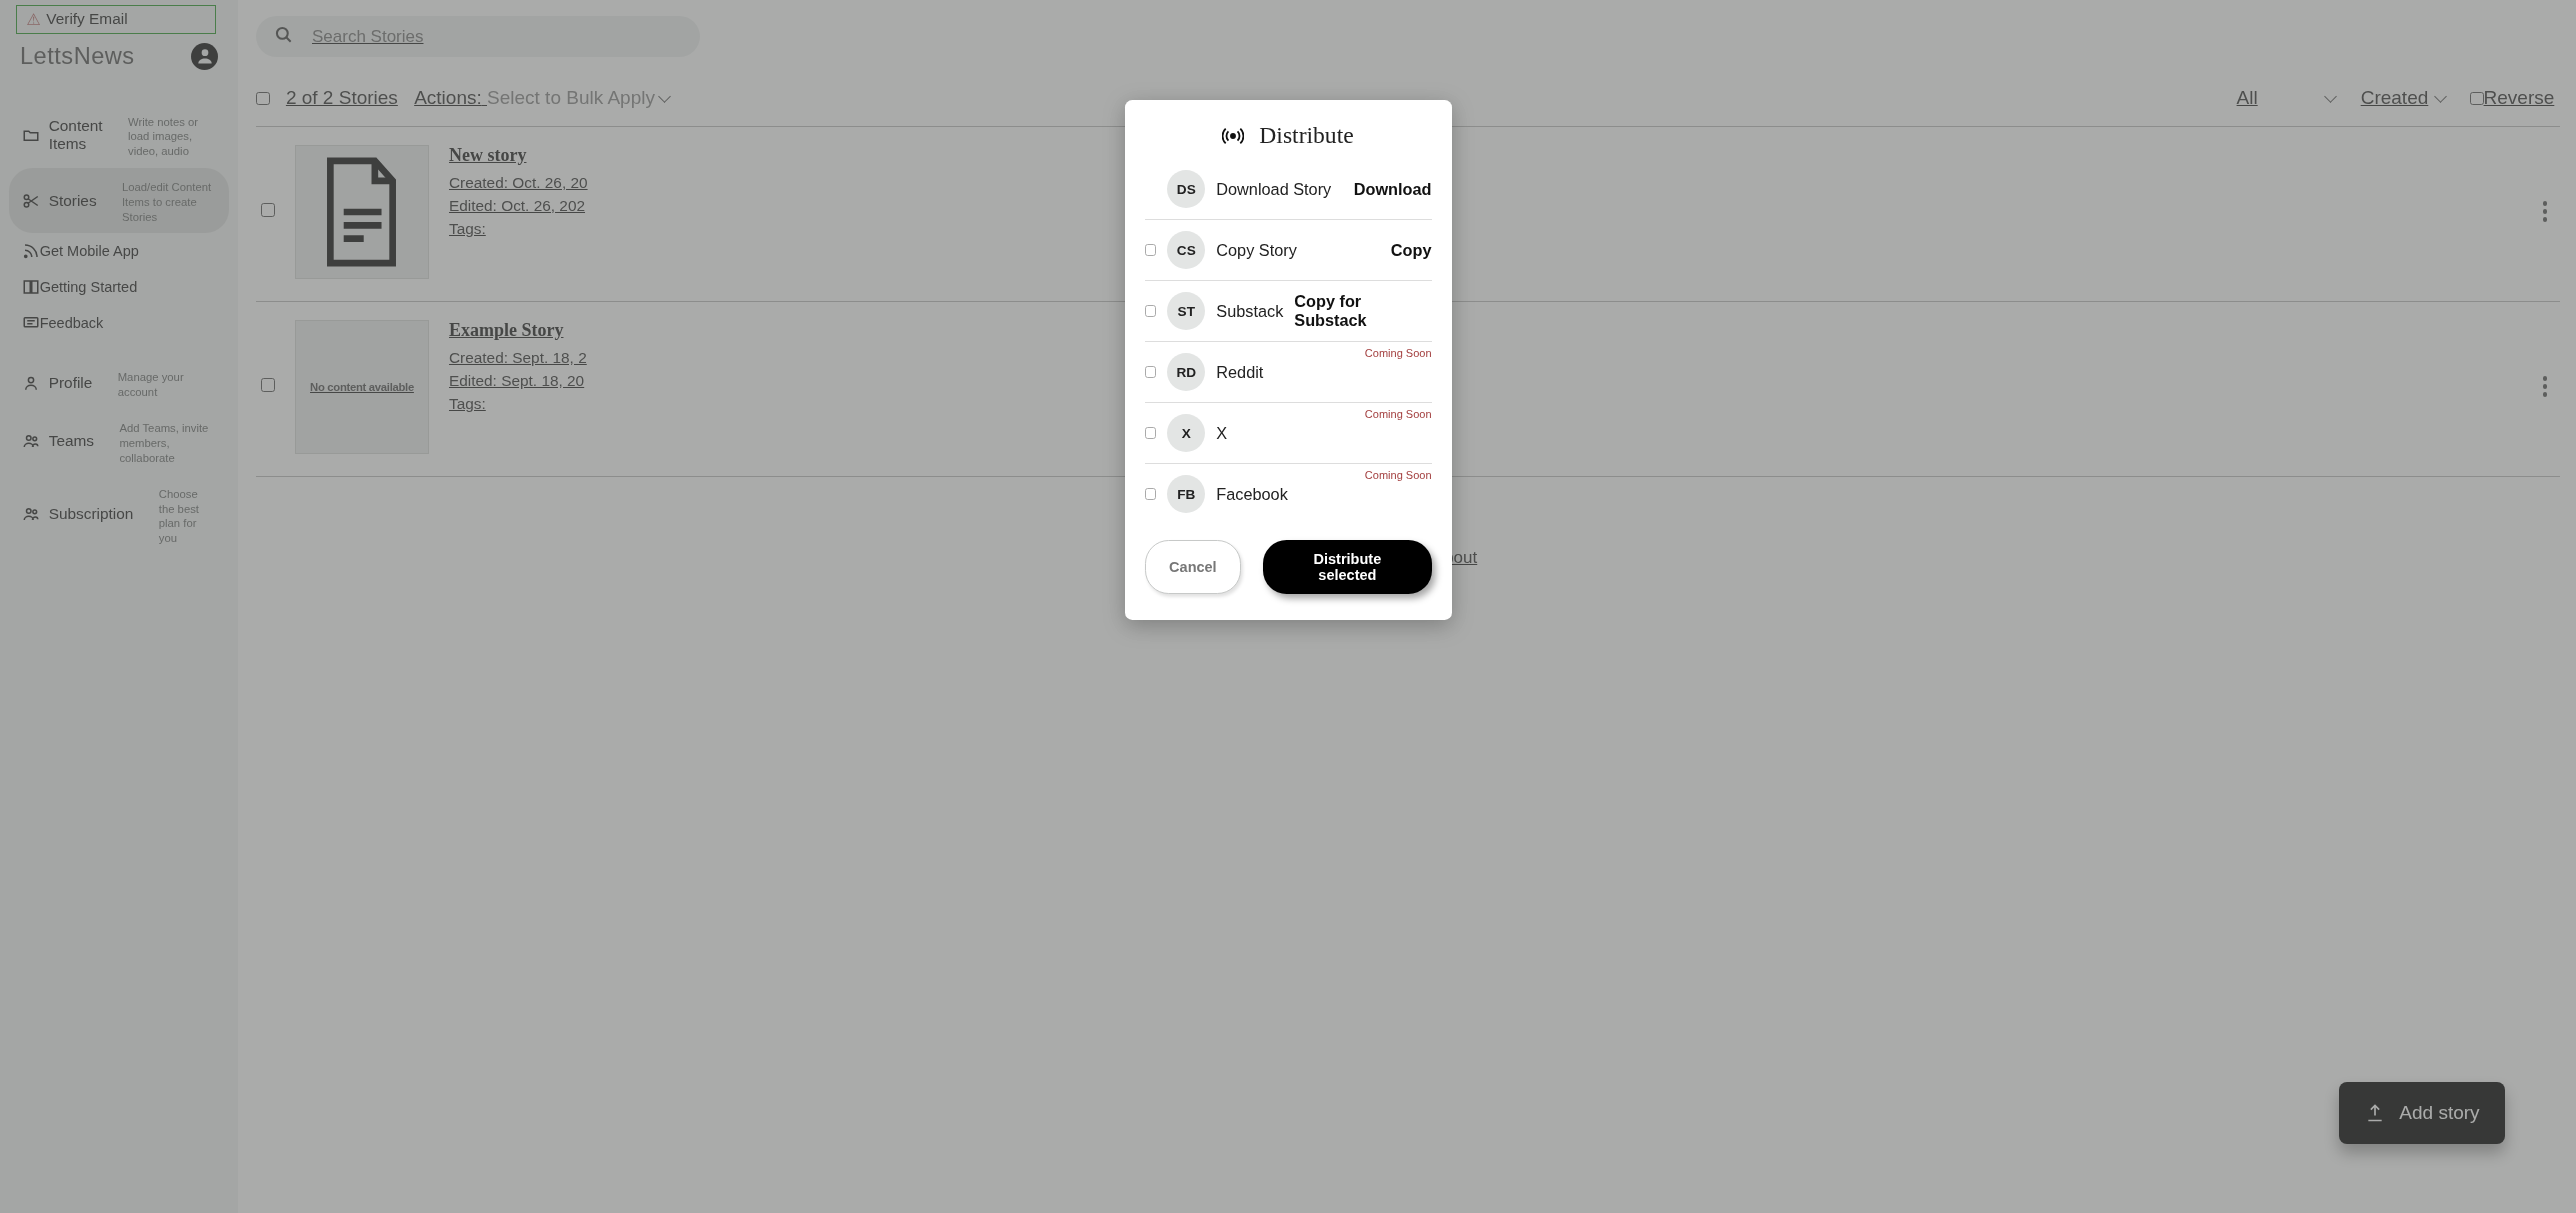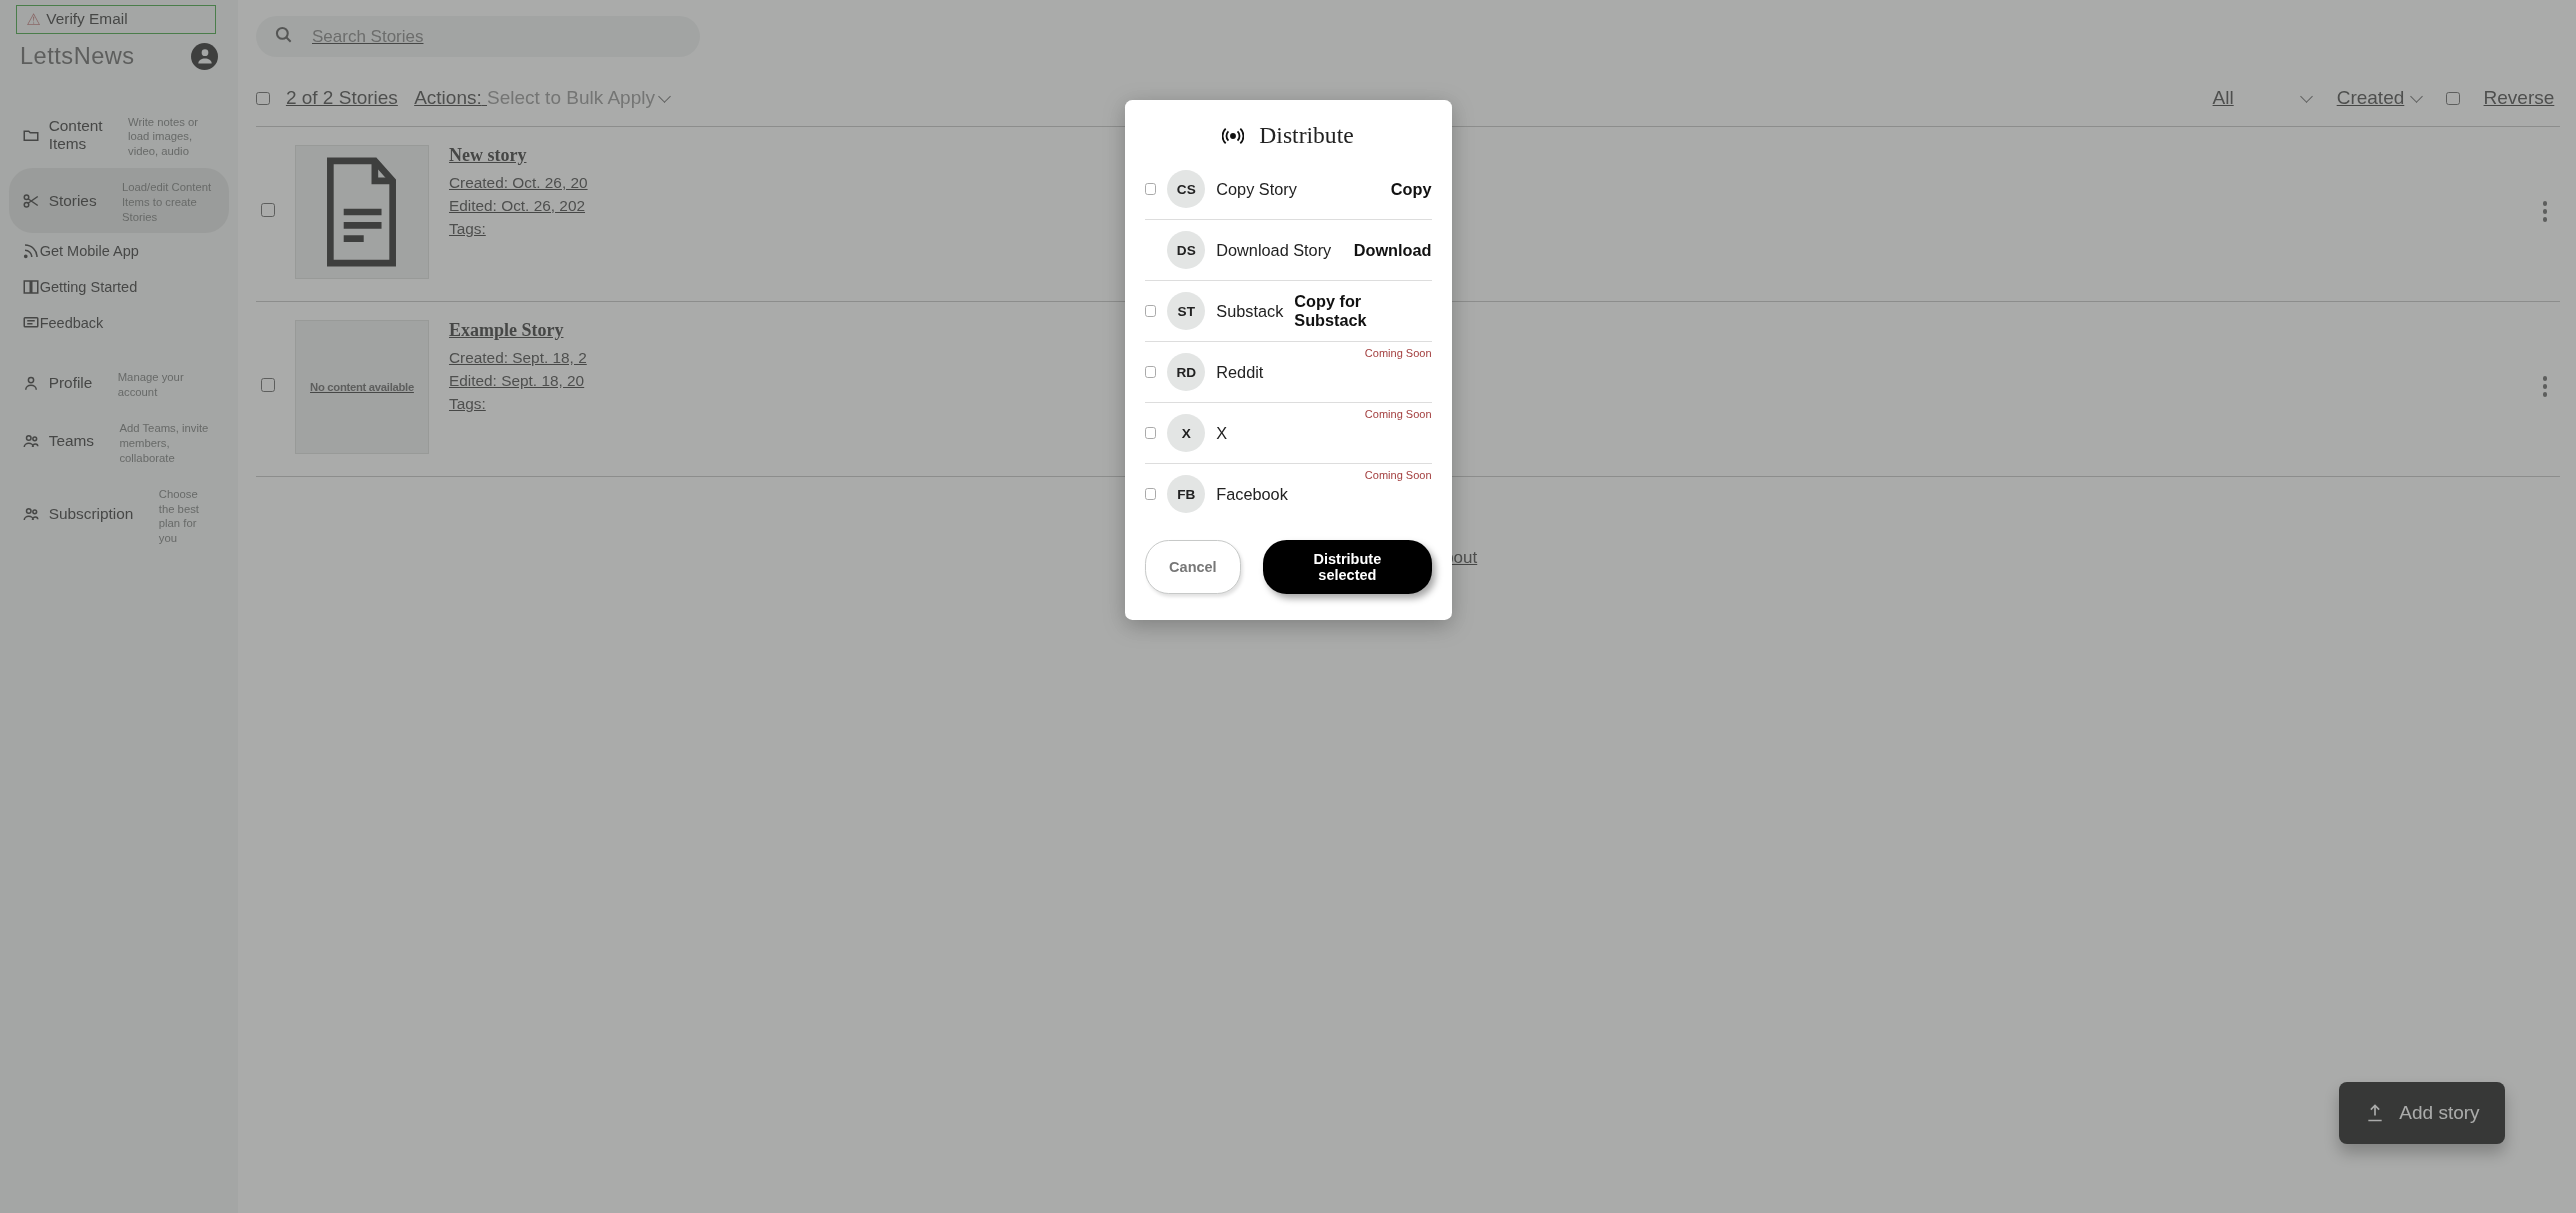--- a/index.html
+++ b/index.html
@@ -225,21 +225,21 @@
       <div class="toolbar-right">
         <span class="filter">
           <span>All</span>
           <span style="width:54px"></span>
           <span class="chev"></span>
         </span>
         <span class="sort">
           <span>Created</span>
           <span class="chev"></span>
         </span>
-        <span style="display:inline-flex;align-items:center;gap:24px;">
+        <span style="display:inline-flex;align-items:center;gap:0;">
           <span class="cb"></span>
           <span>Reverse</span>
         </span>
       </div>
     </div>
 
     <div class="story-list">
       <div class="story-row">
         <div class="chk"><span class="cb"></span></div>
         <div class="thumb">
@@ -310,34 +310,34 @@
     <div class="modal-title">
       <svg viewBox="0 0 24 24">
           <circle cx="12" cy="12" r="2.2" fill="#111"></circle>
           <path d="M7 17a7 7 0 0 1 0-10M17 7a7 7 0 0 1 0 10"></path>
           <path d="M4 20a11 11 0 0 1 0-16M20 4a11 11 0 0 1 0 16"></path>
         </svg>
       <span>Distribute</span>
     </div>
     <div class="mlist">
 
+      <div class="mitem nocheck">
+        <span class="mcb"></span>
+        <span class="badge">DS</span>
+        <span class="mlabel">Download Story</span>
+        <span class="maction">Download</span>
+      </div>
+
       <div class="mitem">
         <span class="mcb"></span>
         <span class="badge">CS</span>
         <span class="mlabel">Copy Story</span>
         <span class="maction">Copy</span>
       </div>
 
-      <div class="mitem nocheck">
-        <span class="mcb"></span>
-        <span class="badge">DS</span>
-        <span class="mlabel">Download Story</span>
-        <span class="maction">Download</span>
-      </div>
-
       <div class="mitem">
         <span class="mcb"></span>
         <span class="badge">ST</span>
         <span class="mlabel">Substack</span>
         <span class="maction">Copy for Substack</span>
       </div>
 
       <div class="mitem">
         <span class="soon">Coming Soon</span>
         <span class="mcb"></span>

